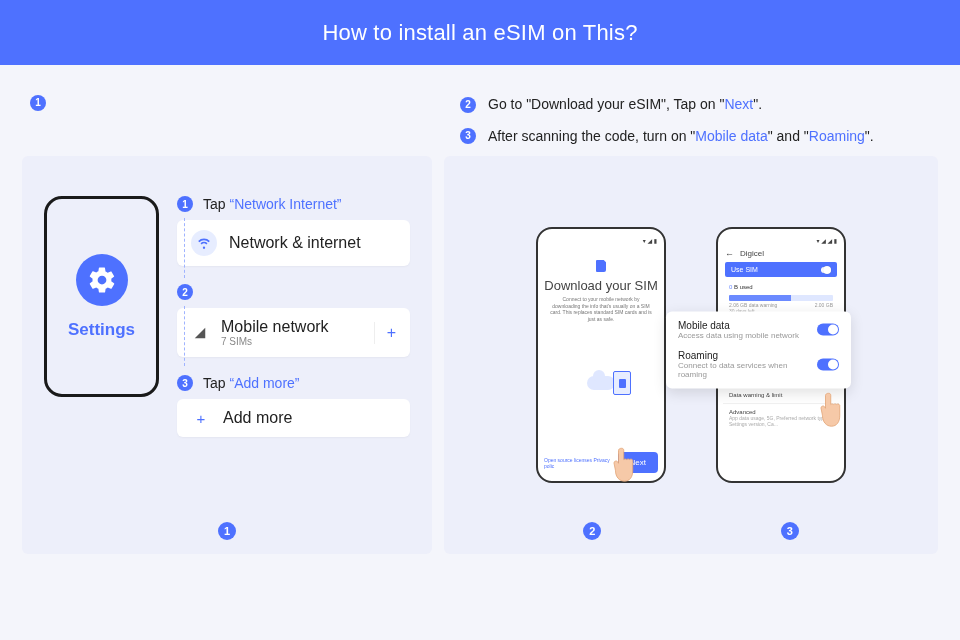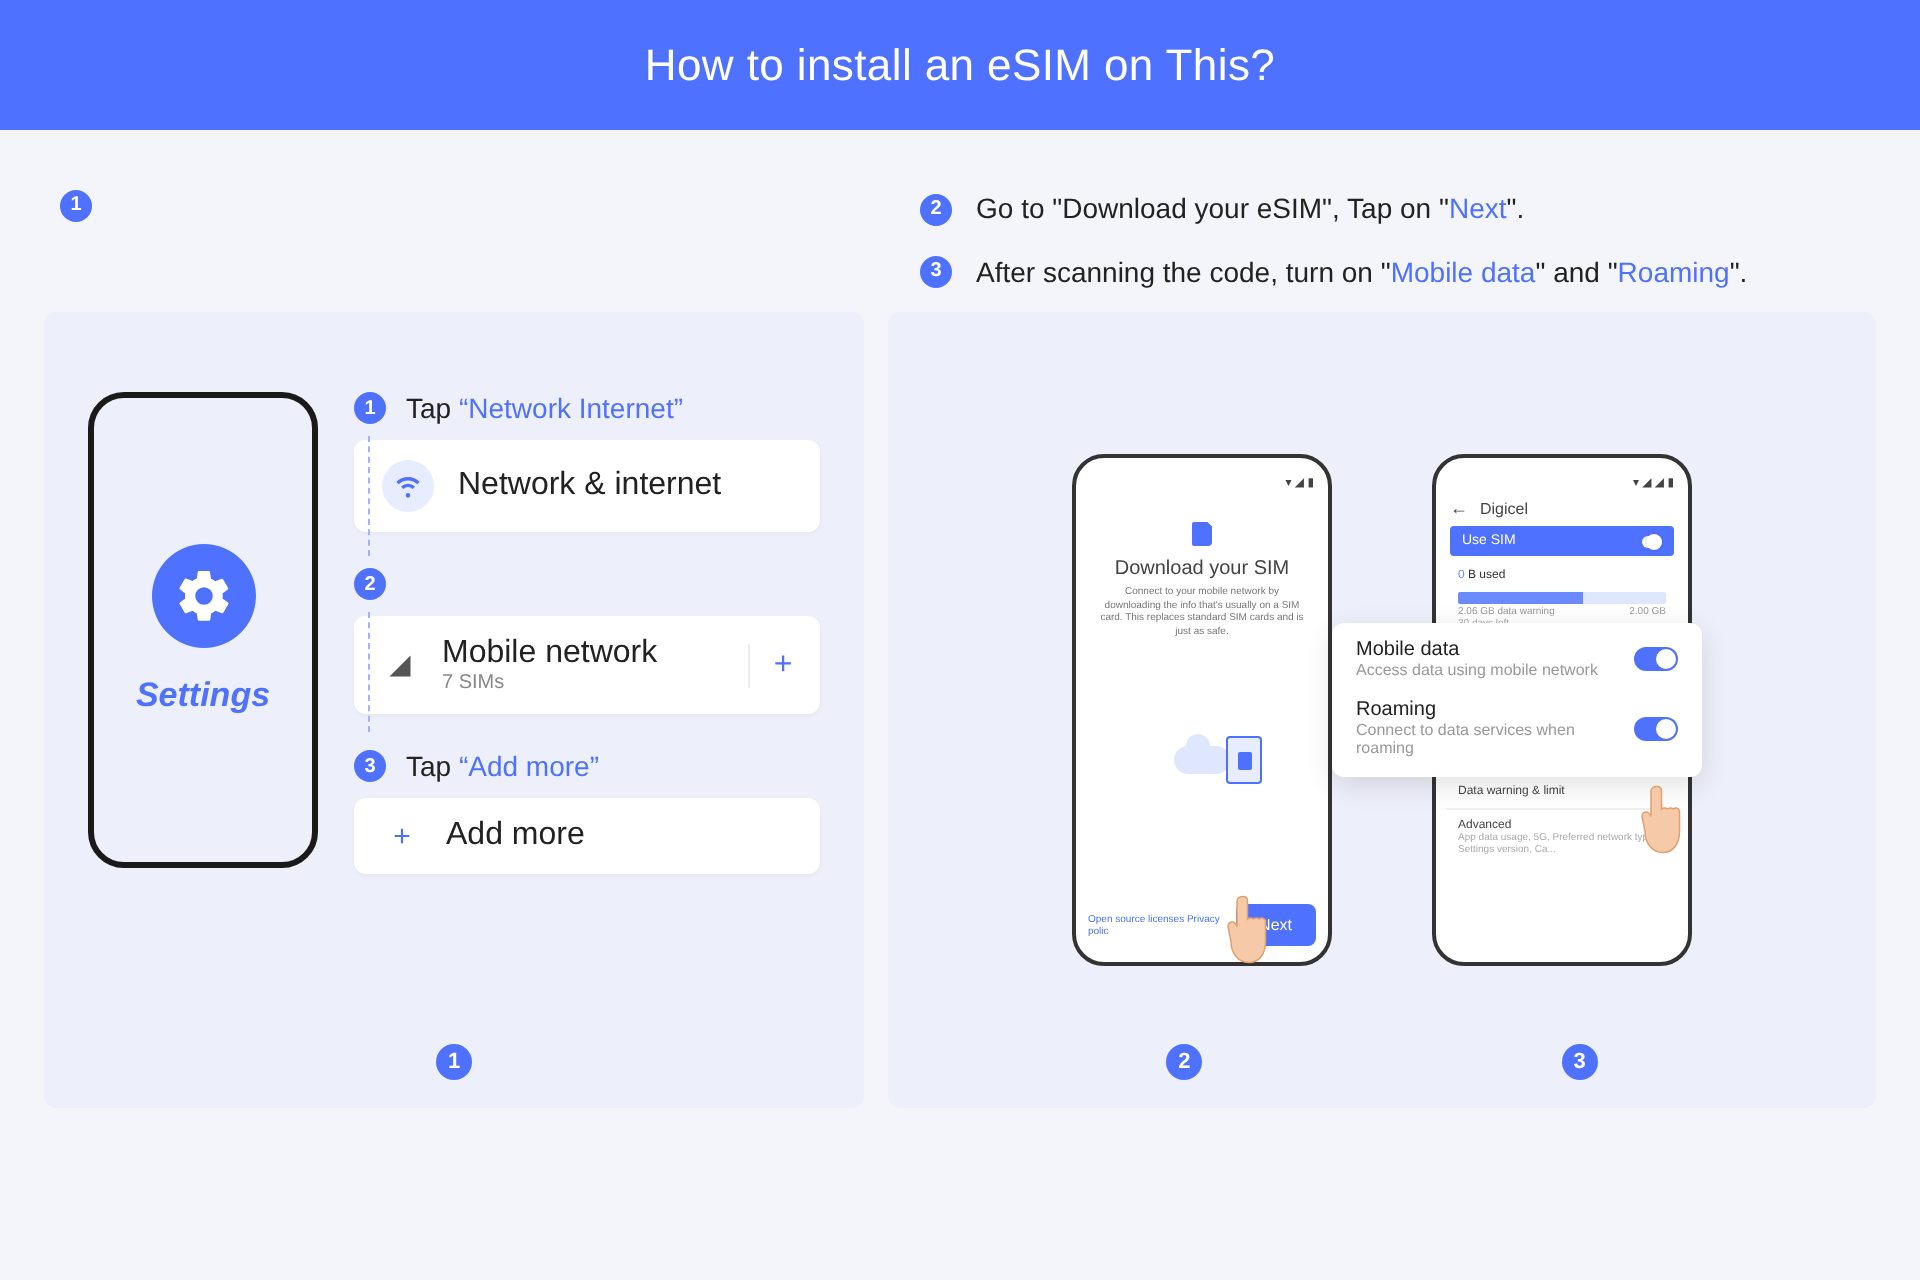--- a/index.html
+++ b/index.html
@@ -10,21 +10,21 @@
   .inst-left, .inst-right { display: flex; flex-direction: column; gap: 12px; }
   .inst-left { flex: 0 0 400px; }
   .inst-right { flex: 1; }
   .inst-item { display: flex; align-items: center; gap: 12px; font-size: 14px; line-height: 1.4; }
   .num-badge { width: 16px; height: 16px; border-radius: 50%; background: #4e71ff; color: #fff; font-size: 10px; font-weight: 600; display: flex; align-items: center; justify-content: center; flex-shrink: 0; }
   .link-txt { color: #4e71ff; }
   .panels-row { display: flex; padding: 0 22px 22px 22px; gap: 12px; height: 420px; }
   .panel { background: #edeffa; border-radius: 6px; padding: 22px; flex: 1; position: relative; }
   
   .panel1 { display: flex; gap: 18px; align-items:flex-start; padding-top:40px; flex:0 0 410px; }
-  .settings-phone { width: 115px; height: 238px; border: 3px solid #1a1a1a; border-radius: 18px; display: flex; flex-direction: column; align-items: center; justify-content: center; gap: 14px; color: #4e71ff; font-style: italic; }
+  .settings-phone { width: 115px; height: 201px; border: 3px solid #1a1a1a; border-radius: 18px; display: flex; flex-direction: column; align-items: center; justify-content: center; gap: 14px; color: #4e71ff; }
   .gear-circle { width: 52px; height: 52px; border-radius: 50%; background: #4e71ff; display:flex; align-items:center; justify-content:center; }
   .gear-circle svg { width: 30px; height:30px; fill:#fff; }
   .settings-label { color: #4e71ff; font-weight: 600; font-size: 17px; }
   .steps-col { flex: 1; display:flex; flex-direction:column; gap: 18px; position:relative; }
   .step { display:flex; flex-direction:column; gap:8px; }
   .step-head { display:flex; align-items:center; gap:10px; font-size:14px; position:relative; }
   .step-head::after { content:''; position:absolute; left:7px; top:22px; width:0; height:60px; border-left:1px dashed #9fb3ff; }
   .step:last-child .step-head::after { display:none; }
   .card { background:#fff; border-radius:6px; padding:10px 14px; display:flex; align-items:center; gap:12px; font-size:11px; box-shadow:0 1px 2px rgba(0,0,0,0.04); }
   .card-icon { width:26px; height:26px; border-radius:50%; background:#e7edff; display:flex; align-items:center; justify-content:center; flex-shrink:0; }
@@ -40,21 +40,21 @@
   
   .panel2 { padding:30px 25px; position:relative; }
   .phone-row { display:flex; gap: 50px; justify-content:center; align-items:center; height:100%; }
   .mock-phone { width:130px; height:256px; background:#fff; border:2px solid #333; border-radius:16px; padding:6px 5px; position:relative; font-size:6px; color:#444; }
   .statusbar { display:flex; justify-content:space-between; font-size:6px; padding:2px 2px; }
   .status-icons { display:flex; gap:2px; }
   
   .dl-content { display:flex; flex-direction:column; align-items:center; padding-top:14px; }
   .sim-icon { width:10px; height:12px; background:#4e71ff; border-radius:1px 1px 2px 1px; margin-bottom:6px; position:relative; }
   .sim-icon::after { content:''; position:absolute; right:-1px; top:-1px; width:4px; height:4px; background:#fff; clip-path: polygon(100% 0, 100% 100%, 0 0); }
-  .dl-title { font-size:10px; font-weight:500; margin-bottom:3px; }
+  .dl-title { font-size:13px; font-weight:500; margin-bottom:3px; }
   .dl-desc { font-size:5px; text-align:center; line-height:1.3; color:#777; padding:0 6px; }
   .cloud-area { margin-top:36px; height:50px; width:100%; position:relative; display:flex; justify-content:center; align-items:center; }
   .cloud { width:28px; height:14px; background:#dfe7ff; border-radius:8px; position:relative; }
   .cloud::before { content:''; position:absolute; width:12px; height:12px; background:#dfe7ff; border-radius:50%; top:-6px; left:6px; }
   .sim-card { position:absolute; right:28px; width:18px; height:24px; background:#e7edff; border:1px solid #4e71ff; border-radius:2px; display:flex; align-items:center; justify-content:center; }
   .sim-card .chip { width:7px; height:9px; background:#4e71ff; border-radius:1px; }
   .dl-footer { position:absolute; bottom:8px; left:6px; right:6px; display:flex; align-items:center; justify-content:space-between; }
   .dl-footer .links { font-size:5px; color:#4e71ff; }
   .next-btn { background:#4e71ff; color:#fff; padding:6px 12px; border-radius:4px; font-size:8px; font-weight:500; }
   .hand { position:absolute; width:30px; height:38px; }

